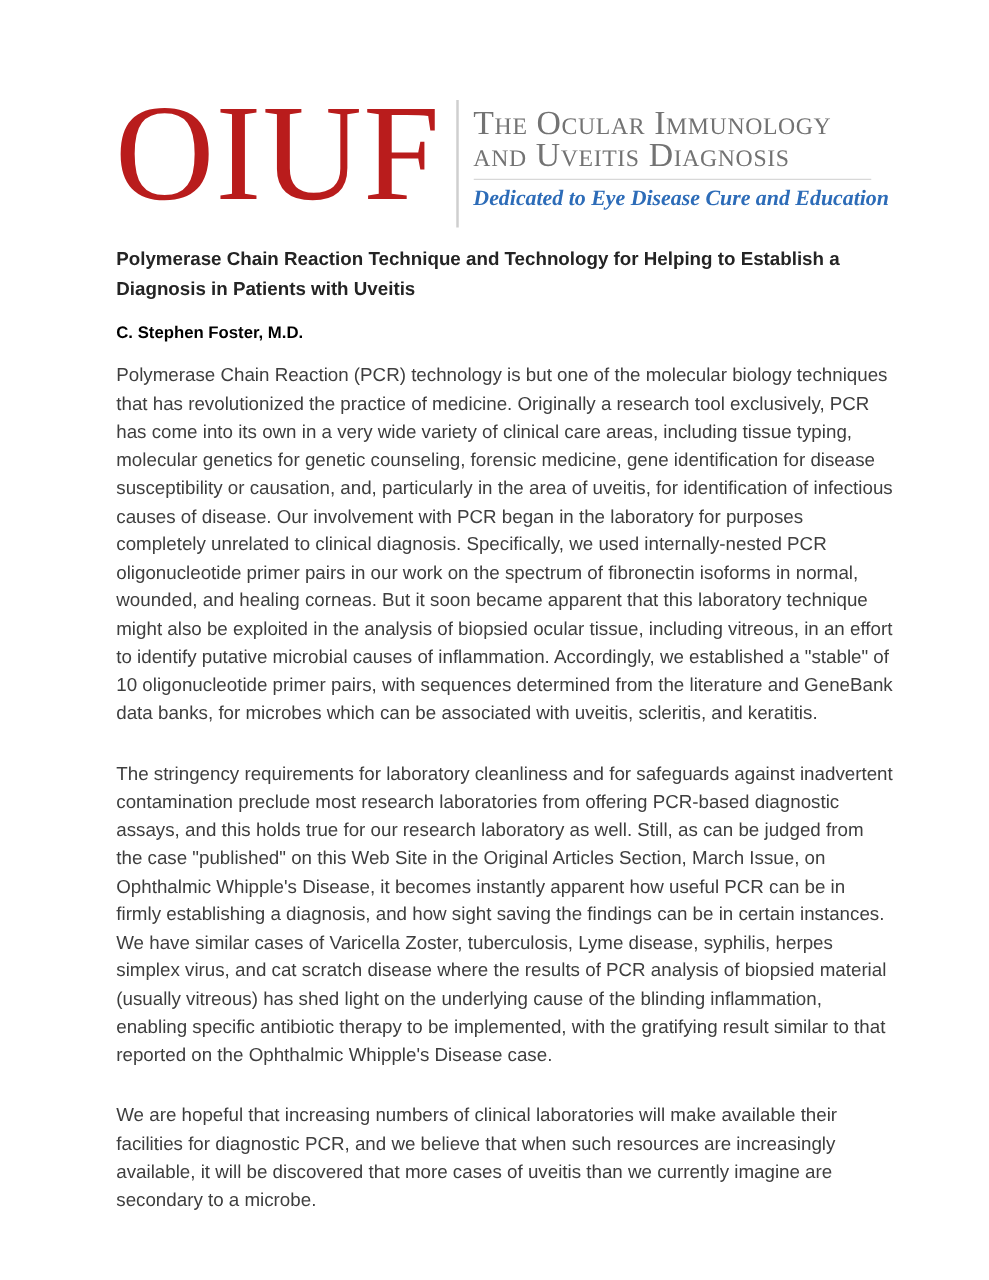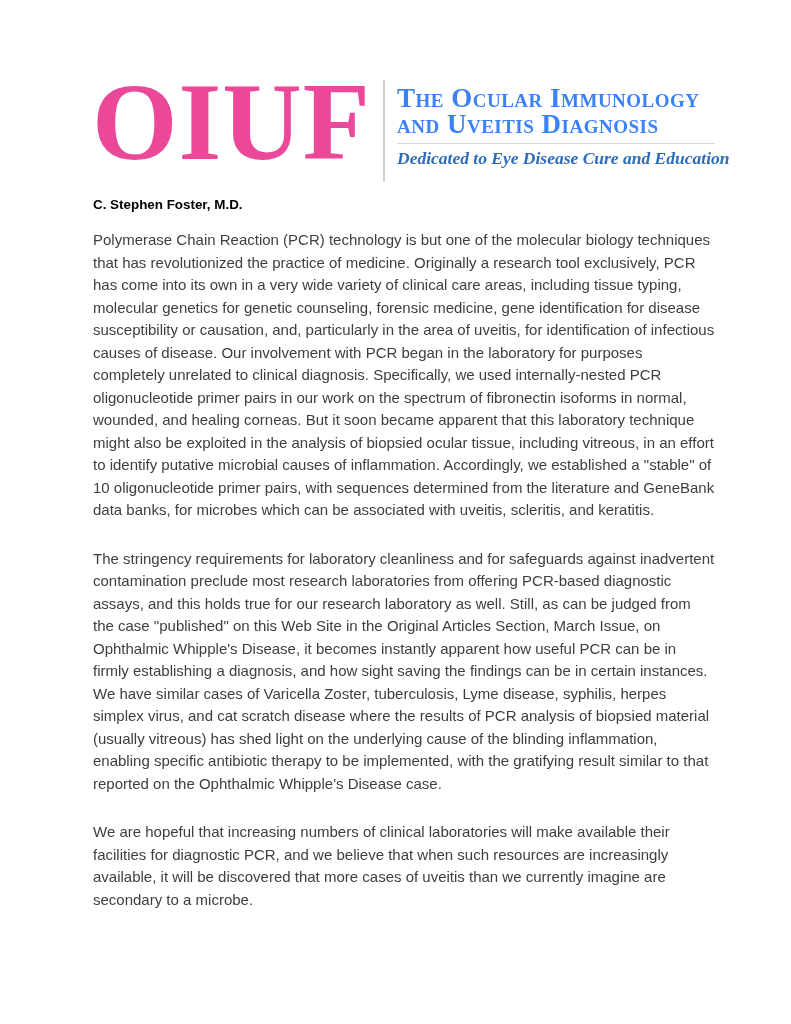--- a/index.html
+++ b/index.html
@@ -19,45 +19,45 @@
   
   .logo-header {
     position: absolute;
     left: 92px;
     top: 78px;
     display: flex;
     align-items: flex-start;
   }
   .oiuf-wordmark {
     font-family: "Liberation Serif", serif;
-    font-weight: 700;
+    font-weight: 400;
     font-size: 110px;
     line-height: 100px;
     letter-spacing: 1px;
-    color: #ec4899;
+    color: #b91c1c;
     margin-top: -6px;
   }
   .logo-divider {
     width: 2px;
     background: #cfcfcf;
     height: 102px;
     margin: 2px 12px 0 12px;
   }
   .logo-right {
     padding-top: 7px;
     width: 318px;
   }
   .org-name {
     font-family: "Liberation Serif", serif;
     font-variant: small-caps;
-    font-weight: 700;
+    font-weight: 400;
     font-size: 27px;
     line-height: 26px;
     letter-spacing: 0.5px;
-    color: #3b82f6;
+    color: #737373;
     white-space: nowrap;
   }
   .tagline-rule {
     border: none;
     border-top: 1px solid #d8d8d8;
     margin: 6px 0 4px 0;
   }
   .org-tagline {
     font-family: "Liberation Serif", serif;
     font-style: italic;
@@ -108,19 +108,20 @@
       <div class="org-name">
         <div>The Ocular Immunology</div>
         <div>and Uveitis Diagnosis</div>
       </div>
       <hr class="tagline-rule">
       <div class="org-tagline">Dedicated to Eye Disease Cure and Education</div>
     </div>
   </header>
 
   <main class="article">
+    <h1 class="article-title">Polymerase Chain Reaction Technique and Technology for Helping to Establish a Diagnosis in Patients with Uveitis</h1>
     <p class="article-author">C. Stephen Foster, M.D.</p>
     <p class="body-paragraph">Polymerase Chain Reaction (PCR) technology is but one of the molecular biology techniques that has revolutionized the practice of medicine. Originally a research tool exclusively, PCR has come into its own in a very wide variety of clinical care areas, including tissue typing, molecular genetics for genetic counseling, forensic medicine, gene identification for disease susceptibility or causation, and, particularly in the area of uveitis, for identification of infectious causes of disease. Our involvement with PCR began in the laboratory for purposes completely unrelated to clinical diagnosis. Specifically, we used internally-nested PCR oligonucleotide primer pairs in our work on the spectrum of fibronectin isoforms in normal, wounded, and healing corneas. But it soon became apparent that this laboratory technique might also be exploited in the analysis of biopsied ocular tissue, including vitreous, in an effort to identify putative microbial causes of inflammation. Accordingly, we established a "stable" of 10 oligonucleotide primer pairs, with sequences determined from the literature and GeneBank data banks, for microbes which can be associated with uveitis, scleritis, and keratitis.</p>
     <p class="body-paragraph">The stringency requirements for laboratory cleanliness and for safeguards against inadvertent contamination preclude most research laboratories from offering PCR-based diagnostic assays, and this holds true for our research laboratory as well. Still, as can be judged from the case "published" on this Web Site in the Original Articles Section, March Issue, on Ophthalmic Whipple's Disease, it becomes instantly apparent how useful PCR can be in firmly establishing a diagnosis, and how sight saving the findings can be in certain instances. We have similar cases of Varicella Zoster, tuberculosis, Lyme disease, syphilis, herpes simplex virus, and cat scratch disease where the results of PCR analysis of biopsied material (usually vitreous) has shed light on the underlying cause of the blinding inflammation, enabling specific antibiotic therapy to be implemented, with the gratifying result similar to that reported on the Ophthalmic Whipple's Disease case.</p>
     <p class="body-paragraph">We are hopeful that increasing numbers of clinical laboratories will make available their facilities for diagnostic PCR, and we believe that when such resources are increasingly available, it will be discovered that more cases of uveitis than we currently imagine are secondary to a microbe.</p>
   </main>
 
 </div>
 
 </body></html>

